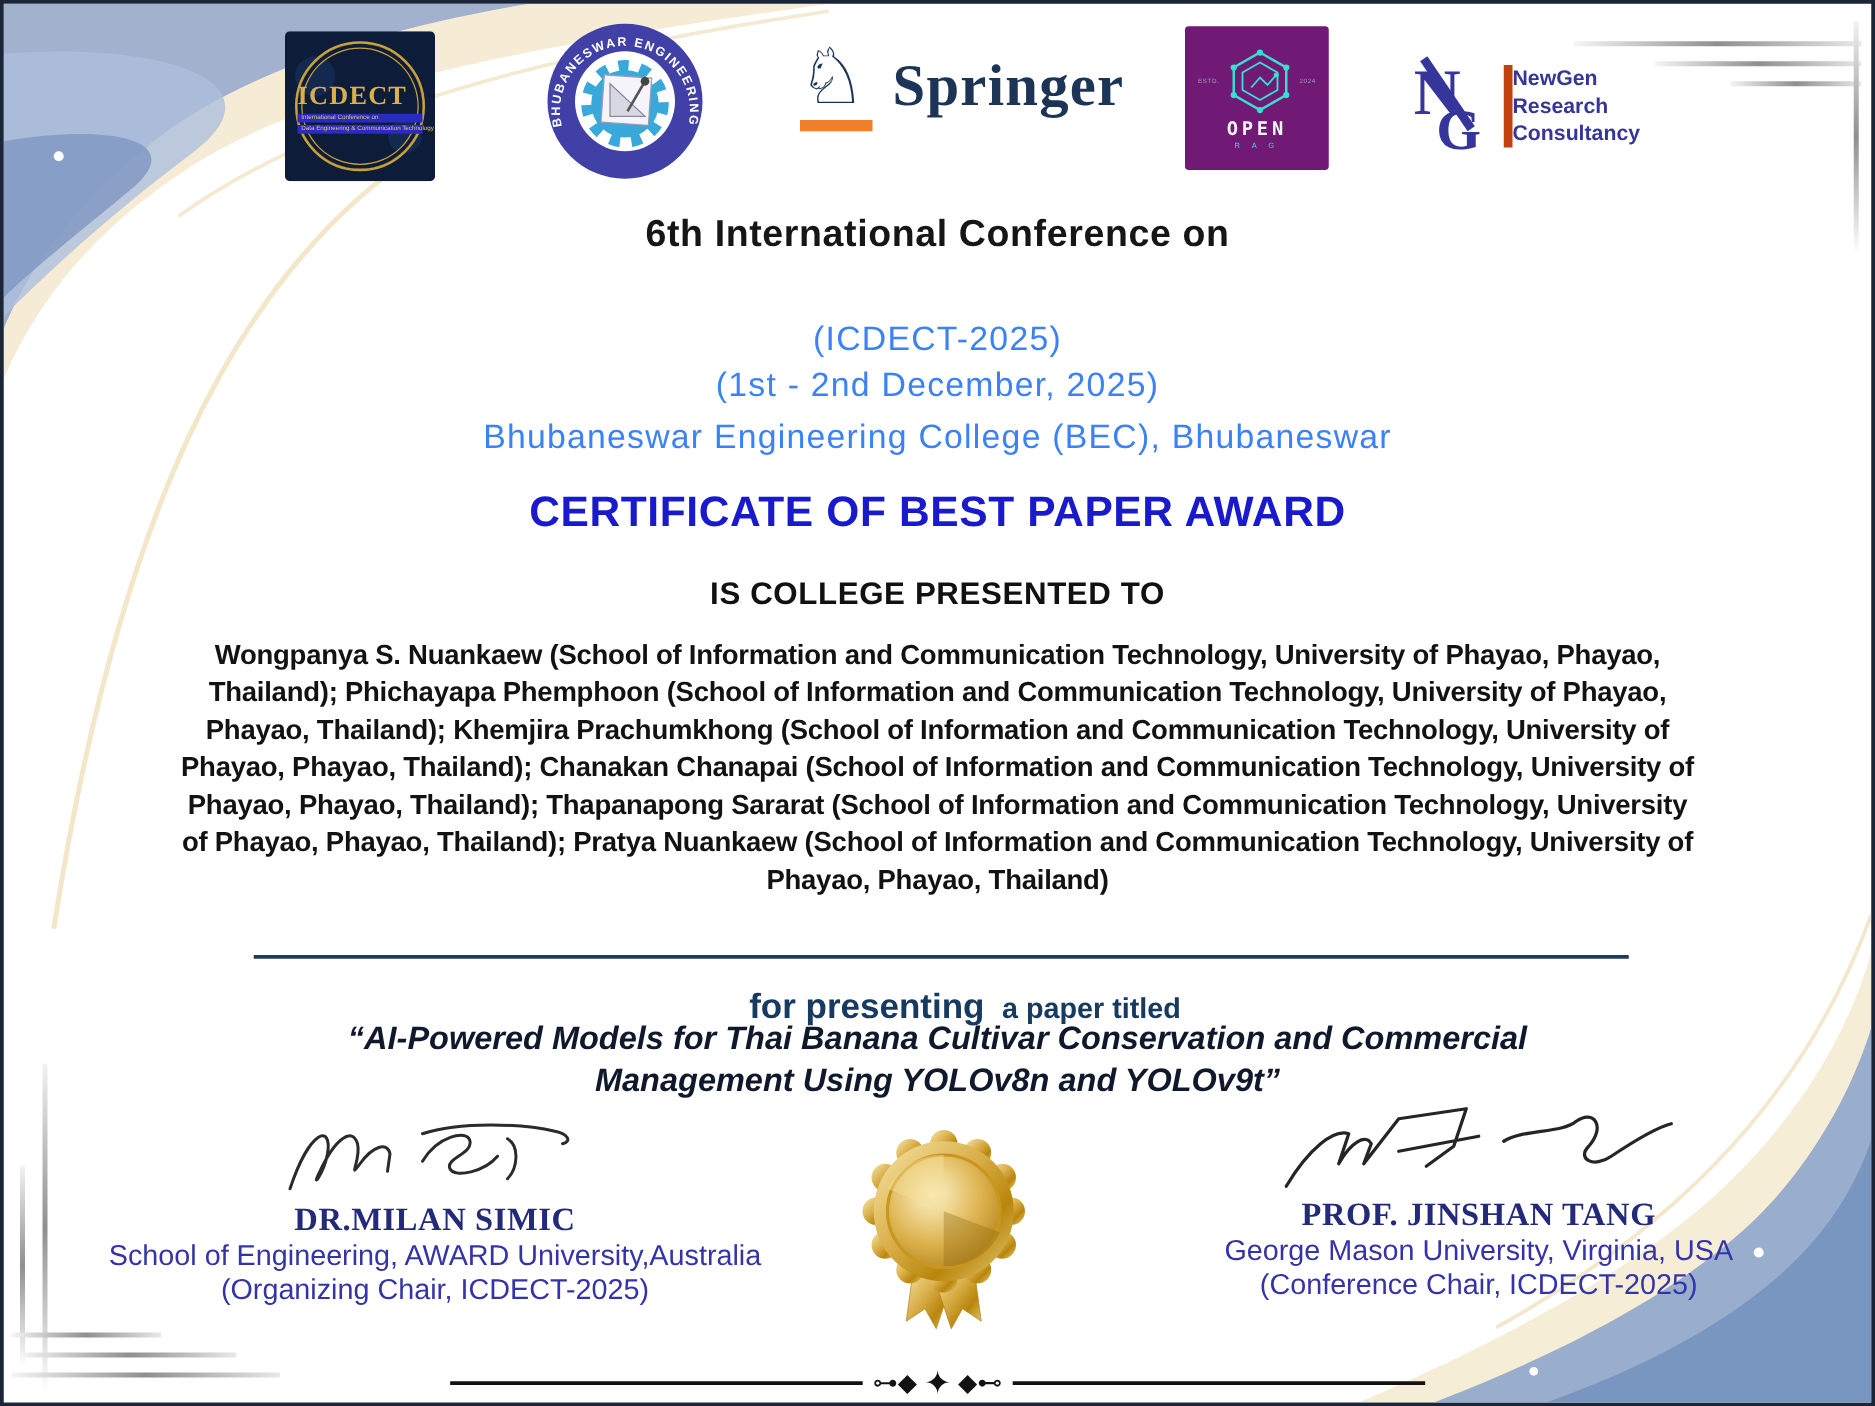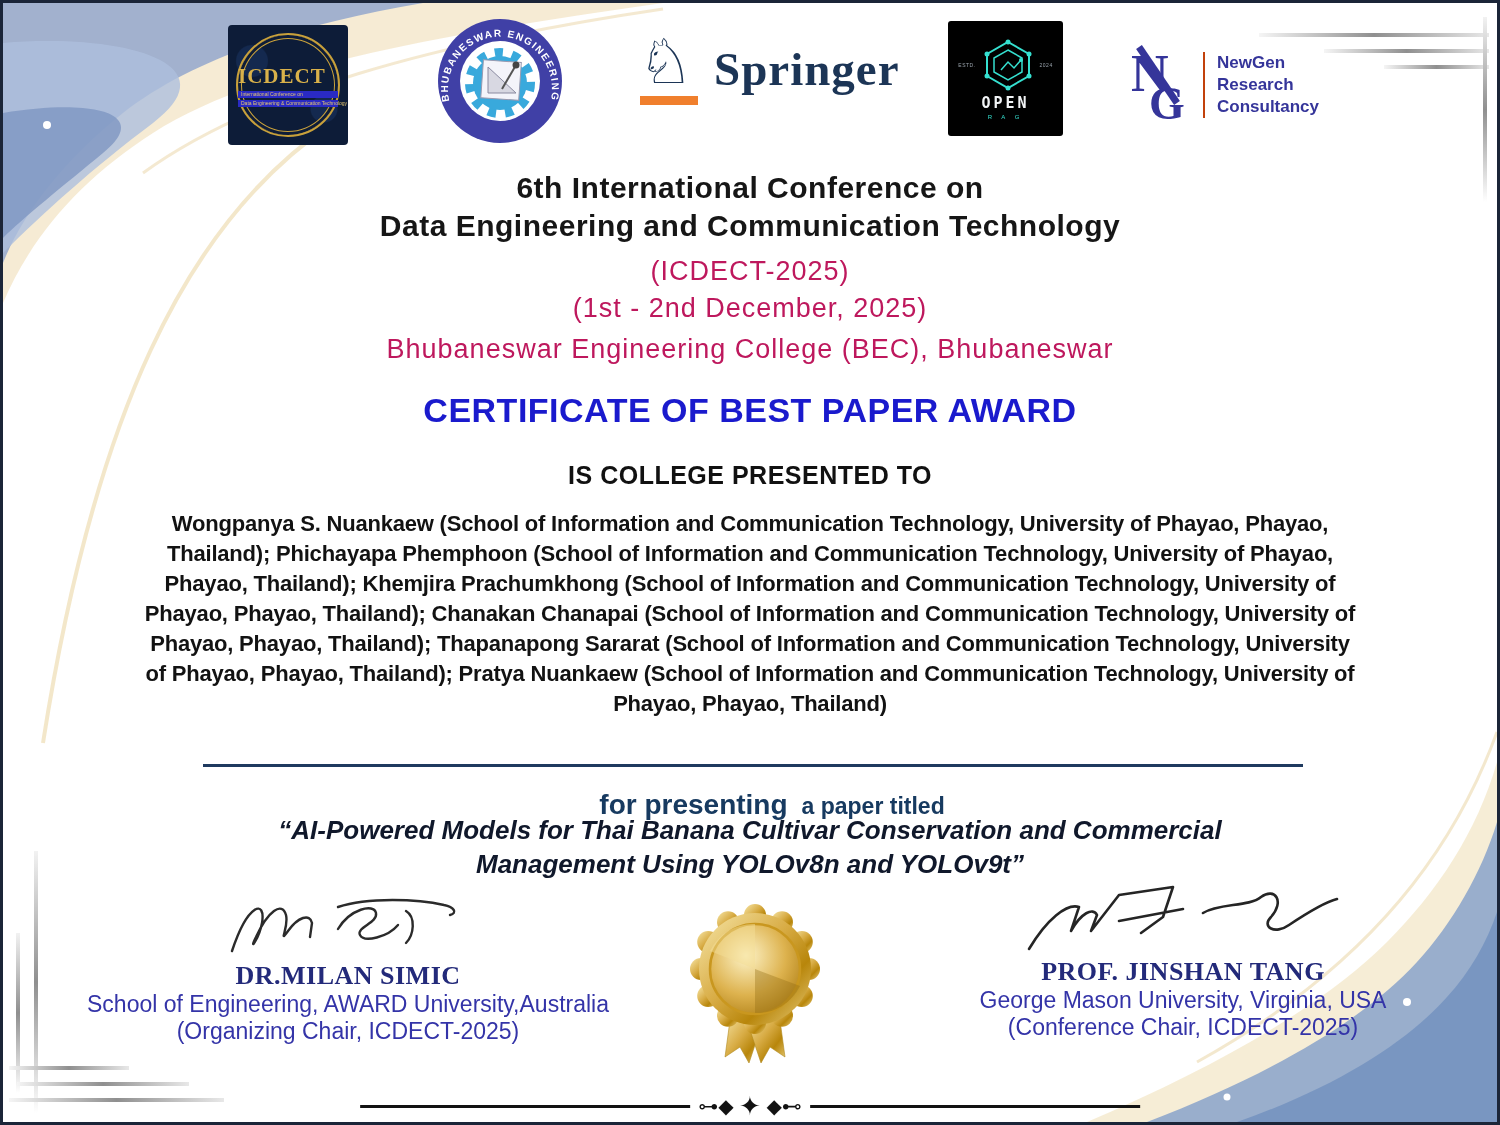--- a/index.html
+++ b/index.html
@@ -31,35 +31,35 @@
   .icdect-word{font-family:"Liberation Serif",serif;font-weight:bold;color:#d9b14a;font-size:21px;letter-spacing:1px;}
   .icdect-sub{background:#2a2ac4;color:#e3c571;font-size:5px;line-height:7px;padding:0 3px;margin-top:2px;white-space:nowrap;}
 
   .logo-springer{left:635px;top:28px;display:flex;align-items:center;gap:14px;}
   .springer-horse{position:relative;width:62px;height:76px;}
   .springer-horse .knight{font-size:62px;line-height:62px;color:#1c3556;}
   .springer-horse .bar{position:absolute;left:2px;bottom:2px;width:58px;height:9px;background:#f07f2d;}
   .springer-word{font-family:"Liberation Serif",serif;color:#1c3556;font-size:47px;font-weight:600;letter-spacing:1px;}
 
   .logo-open{
-    left:945px;top:18px;width:115px;height:115px;background:#000000;border-radius:3px;
+    left:945px;top:18px;width:115px;height:115px;background:#701a75;border-radius:3px;
     display:flex;flex-direction:column;align-items:center;justify-content:center;color:#fff;
   }
   .open-row{display:flex;align-items:center;gap:5px;}
   .open-side{font-size:5px;color:#9aa4ad;letter-spacing:.5px;}
   .open-name{font-size:15px;font-weight:bold;letter-spacing:3px;color:#f2f4f6;margin-top:2px;font-family:"DejaVu Sans Mono",monospace;}
   .open-sub{font-size:6px;letter-spacing:4px;color:#35e0d0;margin-top:2px;}
 
   .logo-newgen{left:1128px;top:42px;display:flex;align-items:center;gap:10px;}
-  .newgen-text{border-left:2px solid #c2410c;padding-left:12px;}
+  .newgen-text{border-left:7px solid #c2410c;padding-left:0;}
   .newgen-text div{color:#35359a;font-weight:bold;font-size:17px;line-height:22px;}
 
   
   .conf-line-bold{font-weight:bold;color:#161616;font-size:30px;line-height:38px;letter-spacing:.5px;}
-  .conf-line{color:#be185d;font-size:27px;line-height:36px;letter-spacing:1px;}
+  .conf-line{color:#3b82f6;font-size:27px;line-height:36px;letter-spacing:1px;}
 
   .award-title{font-weight:bold;color:#1a1acd;font-size:34px;letter-spacing:.5px;}
   .presented{font-weight:bold;color:#111;font-size:25px;letter-spacing:.5px;}
 
   .authors{
     left:50%;transform:translateX(-50%);width:1220px;text-align:center;
     font-weight:bold;color:#121212;font-size:22px;line-height:30px;letter-spacing:-0.2px;
   }
 
   .navy-rule{left:200px;top:761px;width:1100px;height:3px;background:#1f3a5f;}
@@ -177,21 +177,20 @@
       <path d="M8 2 L46 58" stroke="#35359a" stroke-width="7"></path>
     </svg>
     <div class="newgen-text">
       <div>NewGen</div>
       <div>Research</div>
       <div>Consultancy</div>
     </div>
   </div>
 
   <div class="abs centered conf-line-bold" style="top:166px;">6th International Conference on</div>
-  <div class="abs centered conf-line-bold" style="top:204px;">Data Engineering and Communication Technology</div>
   <div class="abs centered conf-line" style="top:250px;">(ICDECT-2025)</div>
   <div class="abs centered conf-line" style="top:287px;">(1st - 2nd December, 2025)</div>
   <div class="abs centered conf-line" style="top:328px;">Bhubaneswar Engineering College (BEC), Bhubaneswar</div>
 
   <div class="abs centered award-title" style="top:388px;">CERTIFICATE OF BEST PAPER AWARD</div>
   <div class="abs centered presented" style="top:458px;">IS COLLEGE PRESENTED TO</div>
 
   <div class="abs authors" style="top:506px;">Wongpanya S. Nuankaew (School of Information and Communication Technology, University of Phayao, Phayao, Thailand); Phichayapa Phemphoon (School of Information and Communication Technology, University of Phayao, Phayao, Thailand); Khemjira Prachumkhong (School of Information and Communication Technology, University of Phayao, Phayao, Thailand); Chanakan Chanapai (School of Information and Communication Technology, University of Phayao, Phayao, Thailand); Thapanapong Sararat (School of Information and Communication Technology, University of Phayao, Phayao, Thailand); Pratya Nuankaew (School of Information and Communication Technology, University of Phayao, Phayao, Thailand)</div>
 
   <div class="abs navy-rule"></div>

